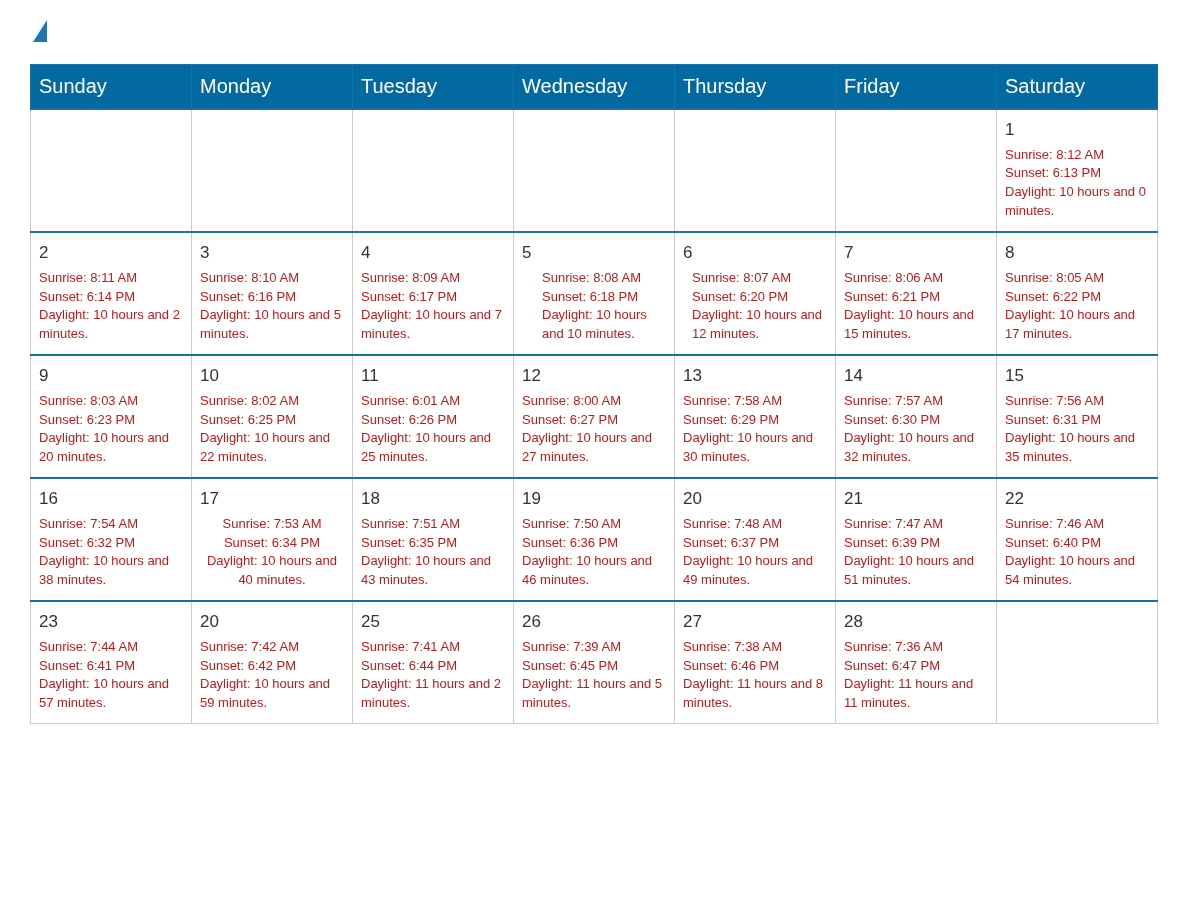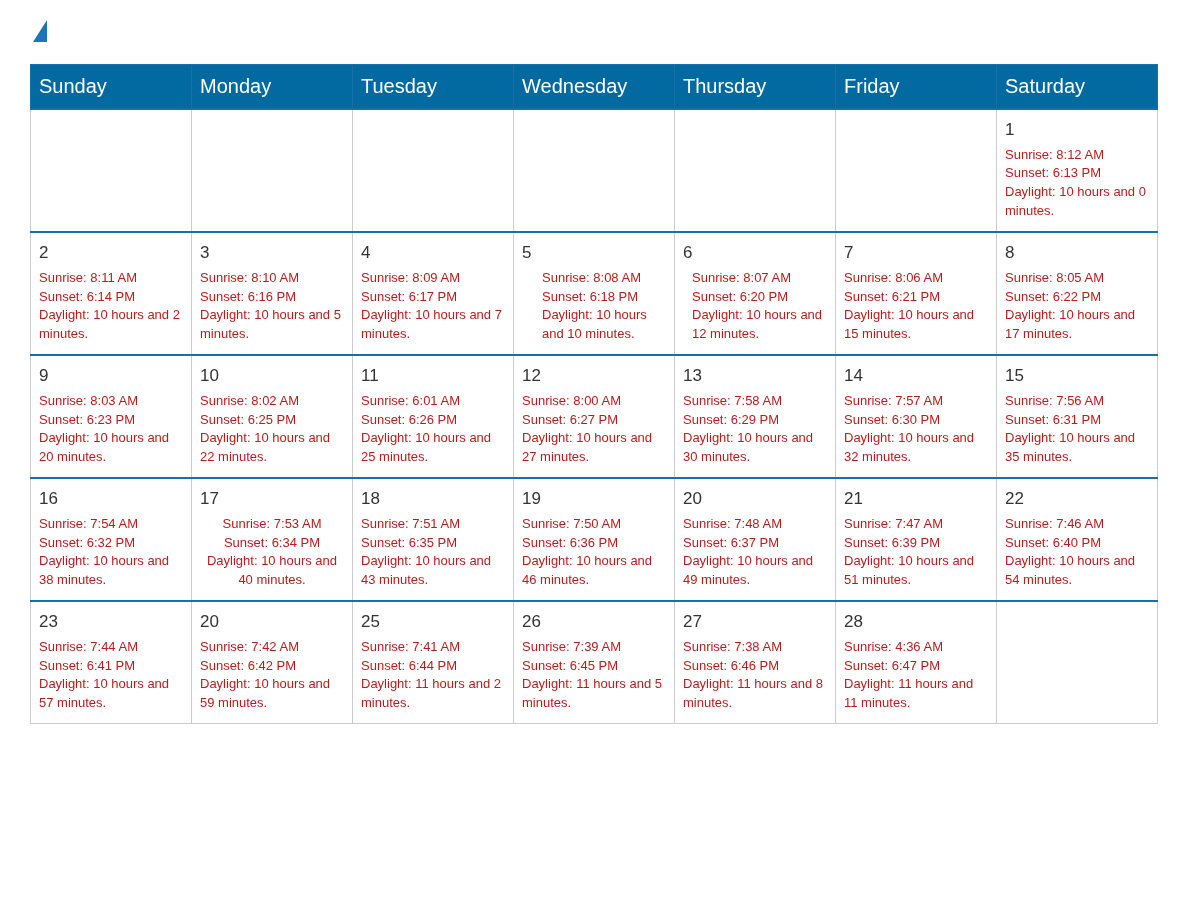--- a/index.html
+++ b/index.html
@@ -301,20 +301,20 @@
 Daylight: 11 hours and 5 minutes.</div>
         </td>
         <td>
           <span class="day-number">27</span>
           <div class="day-info" style="white-space: pre-line;">Sunrise: 7:38 AM
 Sunset: 6:46 PM
 Daylight: 11 hours and 8 minutes.</div>
         </td>
         <td>
           <span class="day-number">28</span>
-          <div class="day-info" style="white-space: pre-line;">Sunrise: 4:36 AM
+          <div class="day-info" style="white-space: pre-line;">Sunrise: 7:36 AM
 Sunset: 6:47 PM
 Daylight: 11 hours and 11 minutes.</div>
         </td>
         <td></td>
       </tr>
     </tbody>
 </table>
 
 </body></html>

